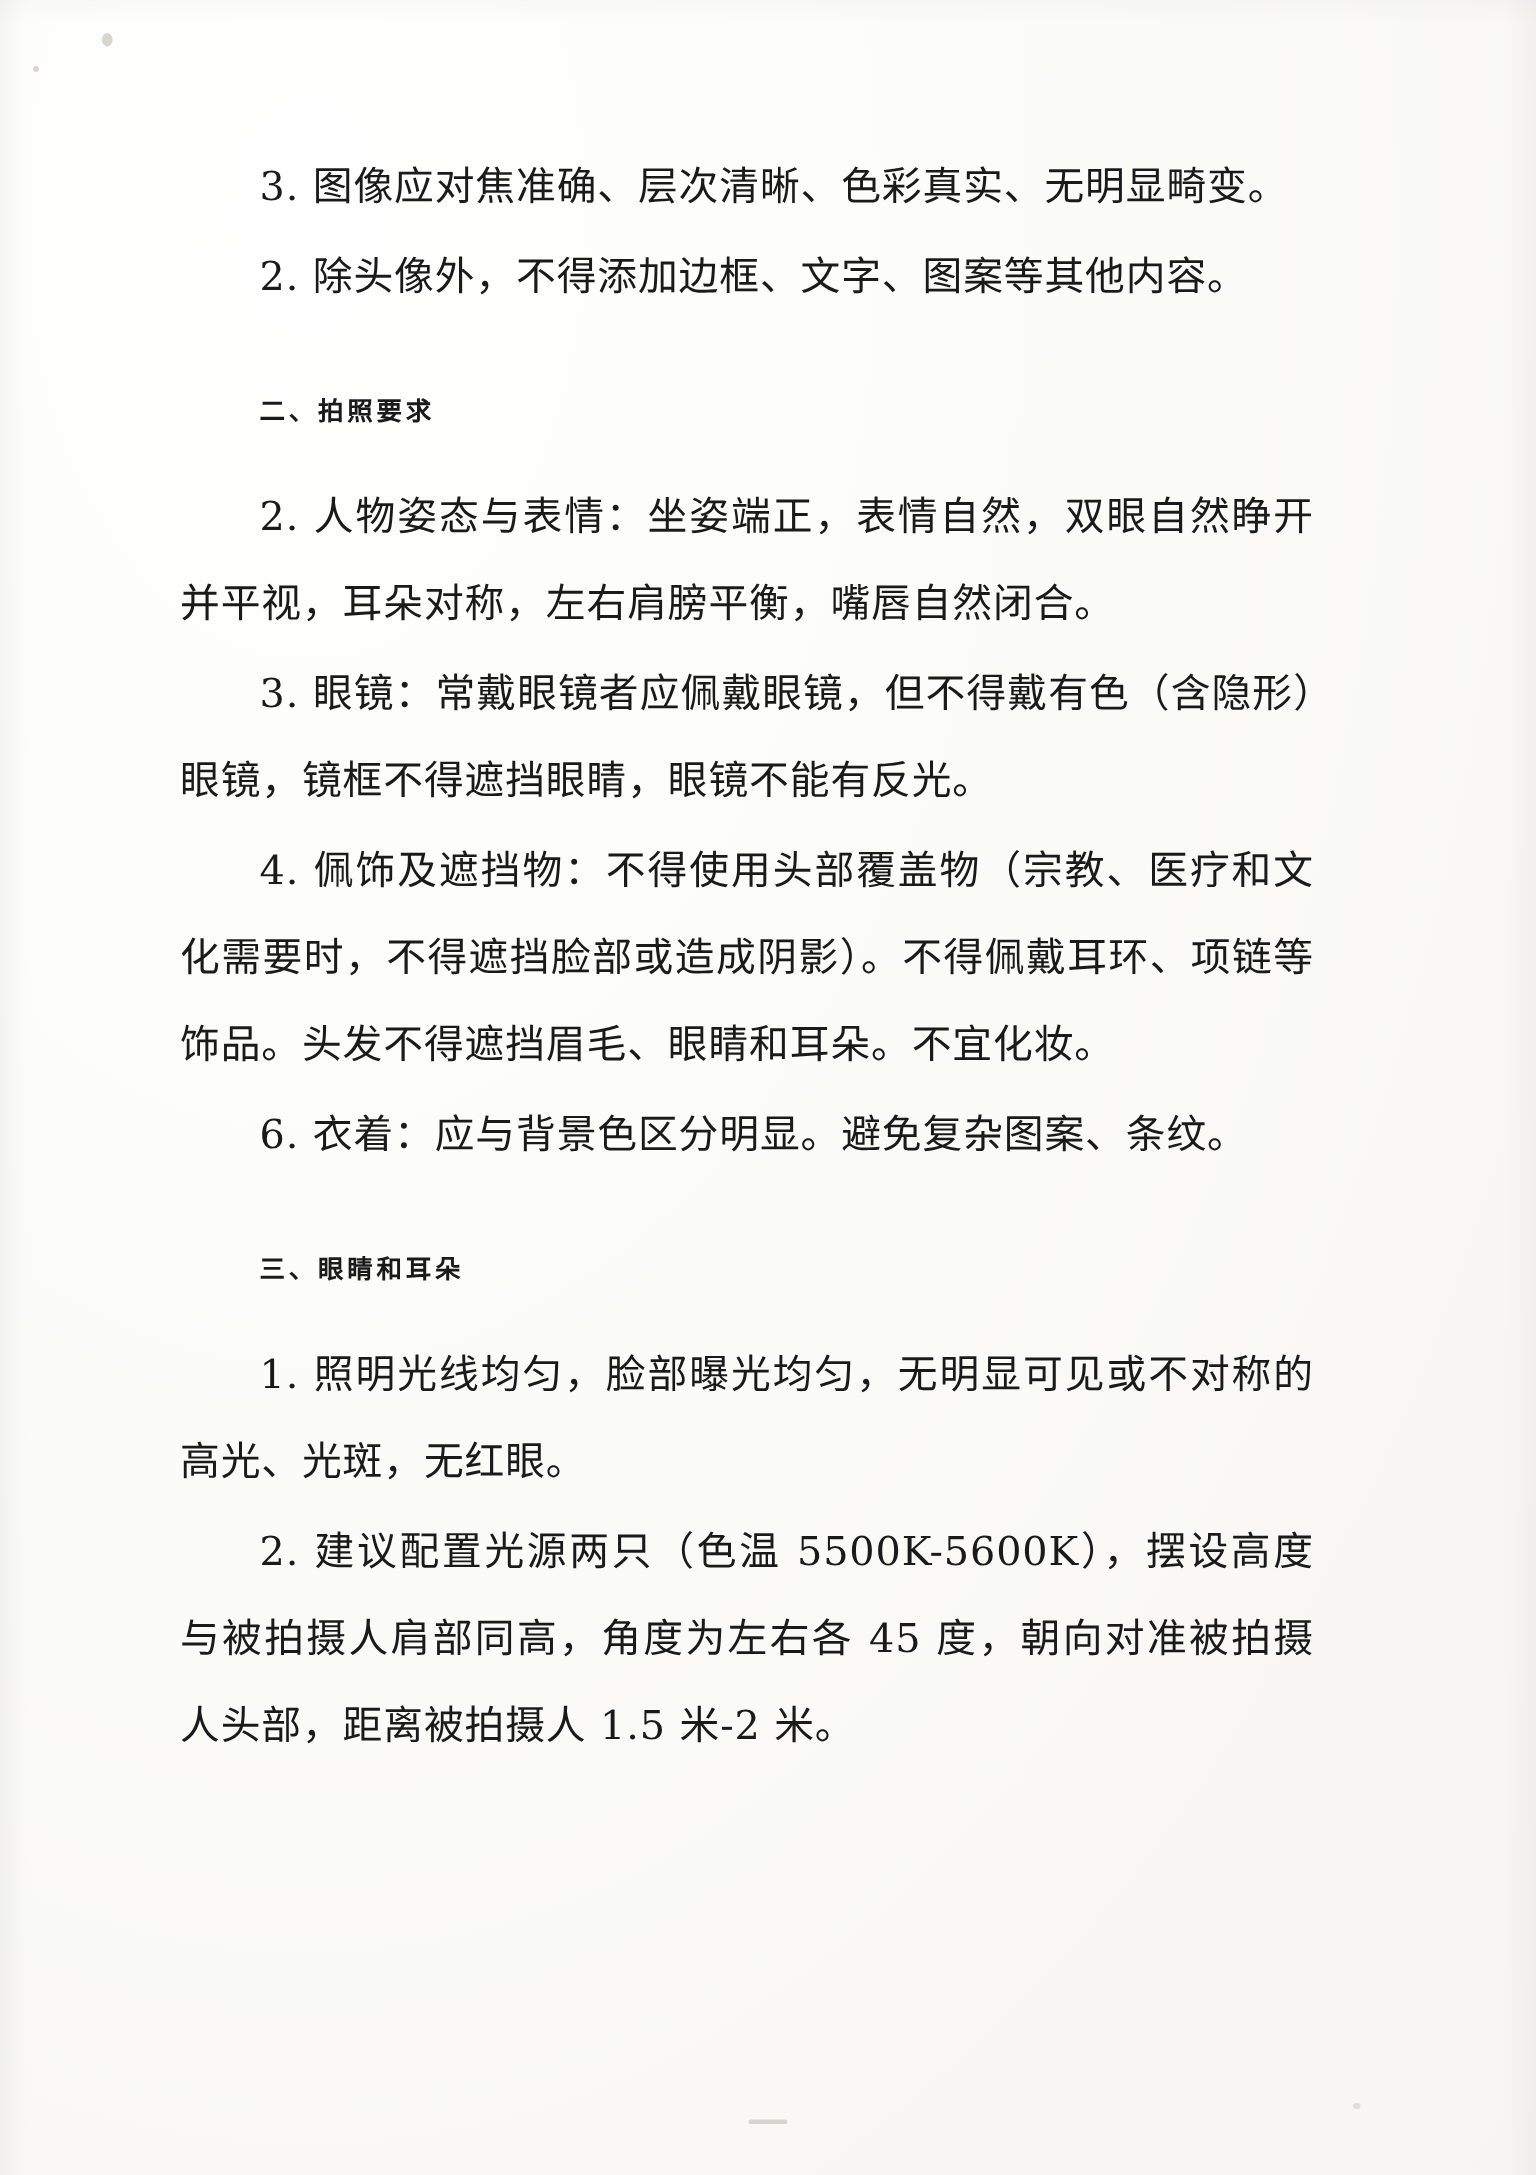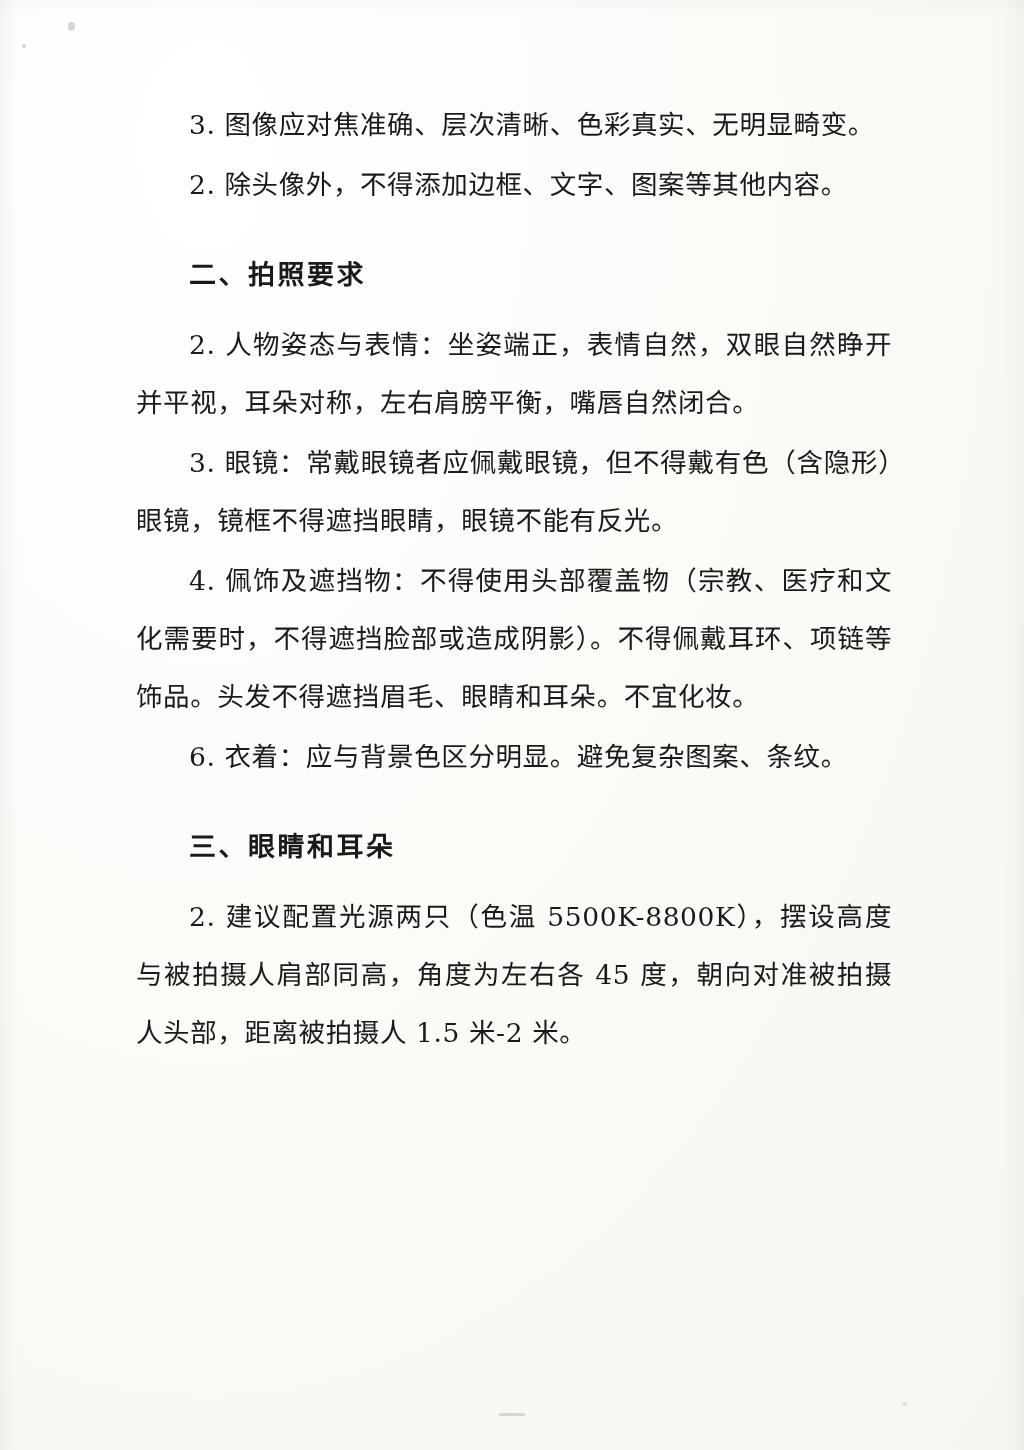--- a/index.html
+++ b/index.html
@@ -32,38 +32,38 @@
       linear-gradient(180deg, rgba(0,0,0,0.02) 0px, rgba(0,0,0,0) 16px);
   }
   .speck {
     position: absolute;
     background: #b9b5ad;
     border-radius: 50%;
     opacity: .55;
   }
   .content {
     position: absolute;
-    left: 136px;
+    left: 120px;
     top: 96px;
     width: 756px;
   }
   .para {
     font-size: 26.5px;
     line-height: 58px;
     letter-spacing: 0.6px;
     margin: 0 0 2px 0;
     text-align: justify;
     text-justify: inter-ideograph;
     white-space: pre-wrap;
   }
   .para.indent {
     text-indent: 53px;
   }
   .heading {
-    font-size: 27px;
+    font-size: 17px;
     line-height: 58px;
     font-weight: bold;
     letter-spacing: 2.5px;
     margin: 14px 0 6px 0;
     text-indent: 53px;
     font-family: Liberation Sans, sans-serif;
   }
   .gap-sm { height: 6px; }
   .gap-md { height: 16px; }
   .footer-mark {
@@ -108,19 +108,20 @@
     <p class="para indent">4. 佩饰及遮挡物：不得使用头部覆盖物（宗教、医疗和文化需要时，不得遮挡脸部或造成阴影）。不得佩戴耳环、项链等饰品。头发不得遮挡眉毛、眼睛和耳朵。不宜化妆。</p>
 
     <p class="para indent">6. 衣着：应与背景色区分明显。避免复杂图案、条纹。</p>
 
     <div class="gap-md"></div>
 
     <h2 class="heading">三、眼睛和耳朵</h2>
 
     <div class="gap-sm"></div>
 
+    <p class="para indent">1. 照明光线均匀，脸部曝光均匀，无明显可见或不对称的高光、光斑，无红眼。</p>
 
-    <p class="para indent">2. 建议配置光源两只（色温 5500K-8800K），摆设高度与被拍摄人肩部同高，角度为左右各 45 度，朝向对准被拍摄人头部，距离被拍摄人 1.5 米-2 米。</p>
+    <p class="para indent">2. 建议配置光源两只（色温 5500K-5600K），摆设高度与被拍摄人肩部同高，角度为左右各 45 度，朝向对准被拍摄人头部，距离被拍摄人 1.5 米-2 米。</p>
 
   </div>
 
   <div class="footer-mark"></div>
 </div>
 
 </body></html>

